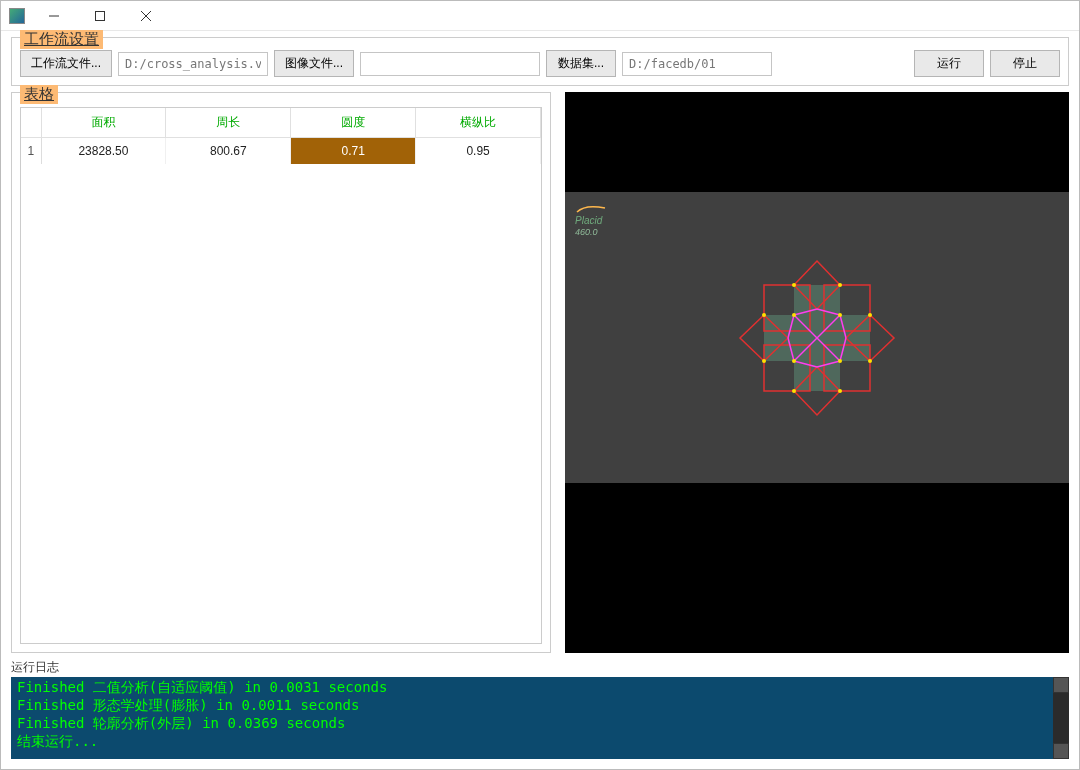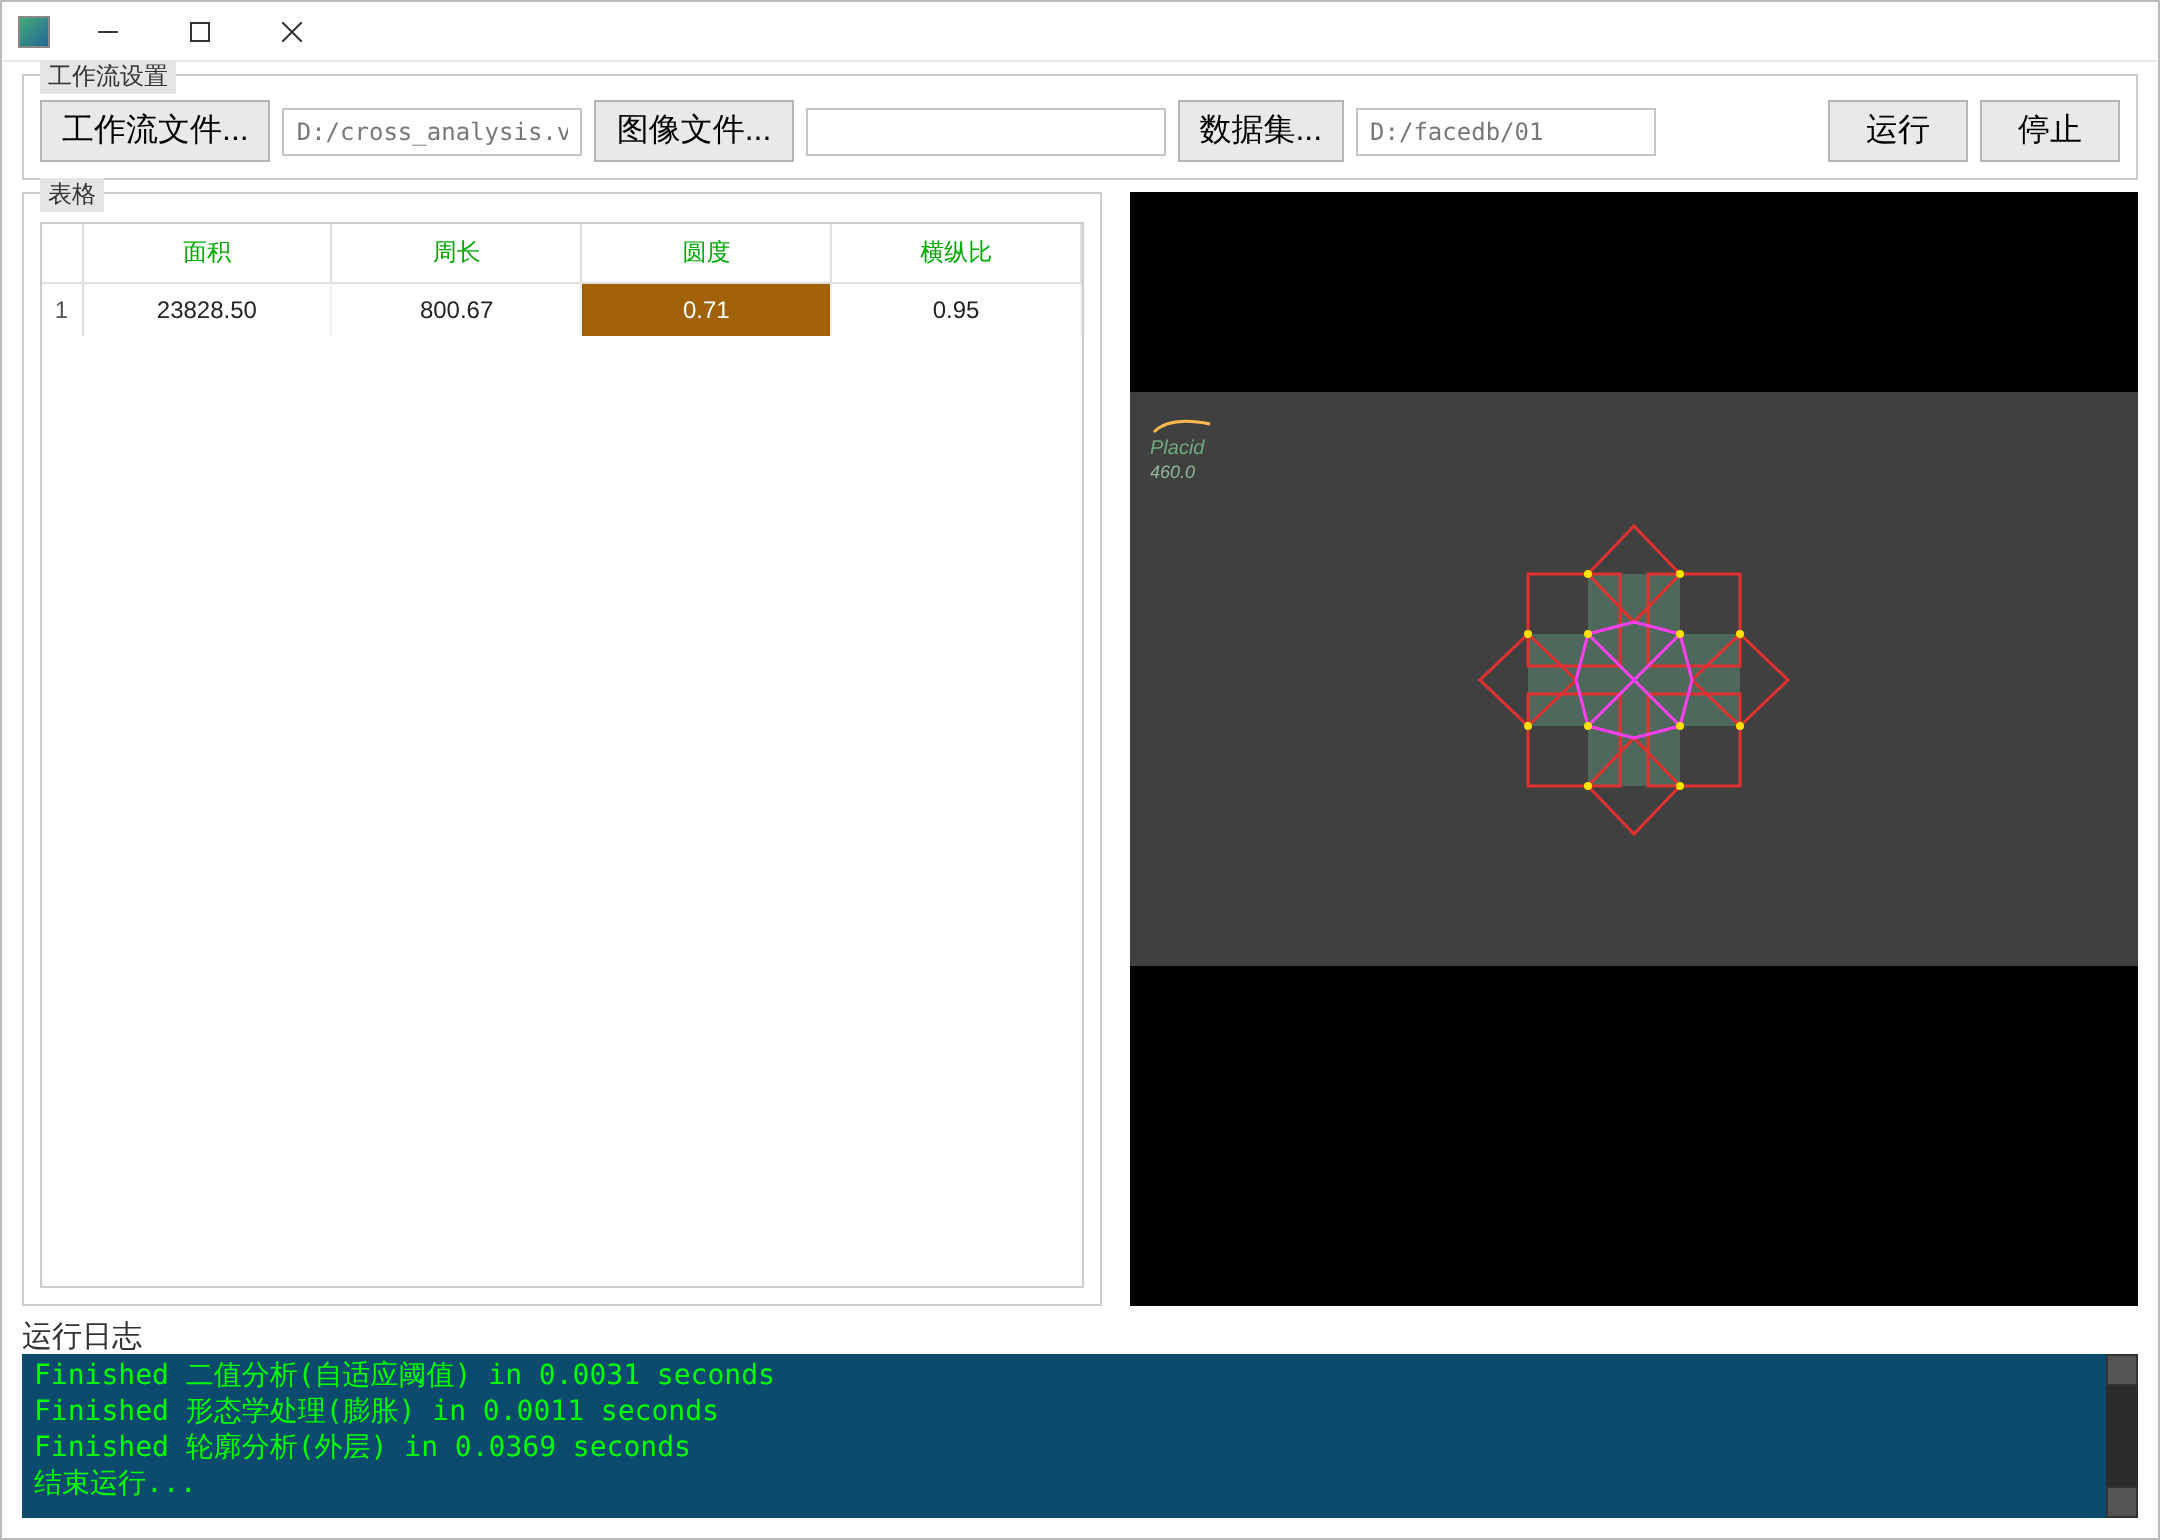--- a/index.html
+++ b/index.html
@@ -47,36 +47,37 @@
   background: #fff;
 }
 .groupbox {
   border: 1px solid #ccc;
   padding: 8px 8px 8px 8px;
   position: relative;
 }
 .groupbox > .legend {
   position: absolute;
   top: -8px; left: 8px;
-  background: #e5e5e5;
+  background: #fdba74;
   padding: 0 4px;
-  font-size: 12px;
+  font-size: 15px;
   color: #333;
+  text-decoration: underline;
 }
 .toolbar-row {
   display: flex;
   align-items: center;
   gap: 6px;
   margin-top: 4px;
 }
 .btn {
   background: #e9e9e9;
   border: 1px solid #b5b5b5;
   padding: 4px 10px;
-  font-size: 16px;
+  font-size: 12px;
   cursor: pointer;
   min-width: 70px;
   text-align: center;
 }
 .textfield {
   border: 1px solid #c5c5c5;
   padding: 3px 6px;
   font-size: 12px;
   font-family: Consolas, monospace;
   color: #777;
@@ -316,21 +317,21 @@
               <circle cx="62" cy="138" r="2"></circle>
                 <circle cx="108" cy="138" r="2"></circle>
             </g>
           </svg>
         </div>
       </div>
     </div>
 
     <div class="groupbox log-group" style="border:none;padding:0">
       <div style="position:relative;height:14px">
-        <span style="font-size:15px;color:#333">运行日志</span>
+        <span style="font-size:12px;color:#333">运行日志</span>
       </div>
       <div class="log-console">
         <div id="log-lines">
             <div class="log-line">Finished 二值分析(自适应阈值) in 0.0031 seconds</div>
             <div class="log-line">Finished 形态学处理(膨胀) in 0.0011 seconds</div>
             <div class="log-line">Finished 轮廓分析(外层) in 0.0369 seconds</div>
             <div class="log-line">结束运行...</div>
           </div>
         <div class="log-scroll">
           <div class="arrow"></div>

